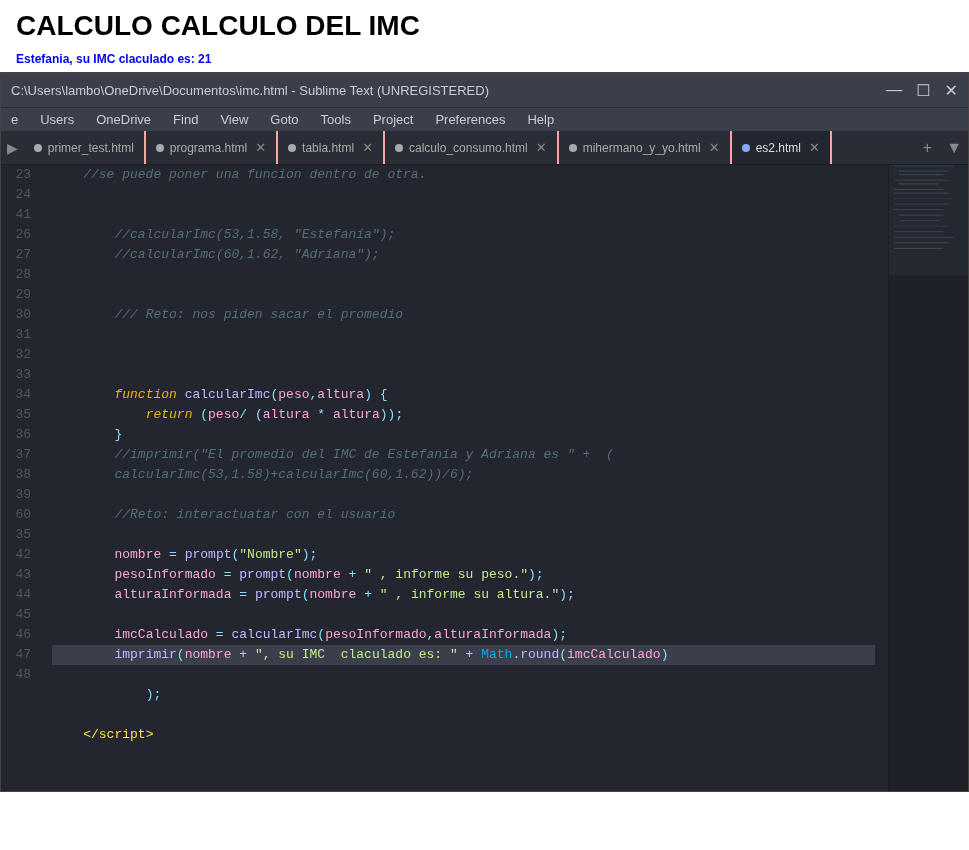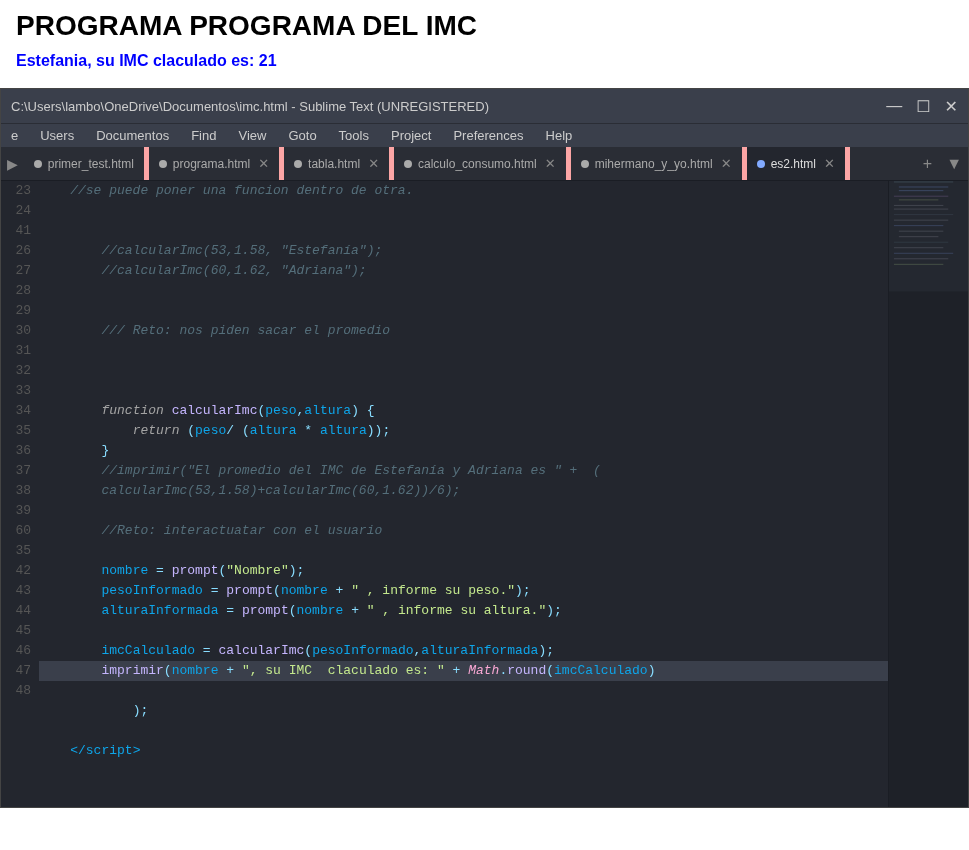--- a/index.html
+++ b/index.html
@@ -11,23 +11,23 @@
       background: #fff;
       padding: 10px 16px 0 16px;
     }
     .page-title {
       font-size: 28px;
       font-weight: bold;
       color: #000;
       margin-bottom: 10px;
     }
     .page-subtitle {
-      font-size: 16px;
+      font-size: 12px;
       color: #000;
-      margin-bottom: 18px;
+      margin-bottom: 6px;
     }
     .page-subtitle span {
       color: #0000ff;
       font-weight: bold;
     }
 
     
     .sublime-window {
       width: 969px;
       background: #23262e;
@@ -97,21 +97,21 @@
       display: flex; align-items: center; padding: 0 6px;
       color: #888; font-size: 14px; cursor: pointer;
     }
     .tab {
       display: flex;
       align-items: center;
       padding: 0 10px;
       font-size: 12px;
       color: #aaa;
       cursor: pointer;
-      border-right: 5px solid #fca5a5;
+      border-right: 2px solid #fca5a5;
       white-space: nowrap;
       background: #2a2d35;
       gap: 6px;
       min-width: 80px;
     }
     .tab.active {
       background: #23262e;
       color: #ddd;
     }
     .tab-dot {
@@ -132,20 +132,21 @@
     }
 
     
     .code-area {
       display: flex;
       flex: 1;
       overflow: hidden;
       font-family: 'Courier New', Courier, monospace;
       font-size: 13px;
       background: #23262e;
+      gap: 13px;
     }
     .line-numbers {
       background: #23262e;
       color: #555;
       padding: 0 8px 0 4px;
       text-align: right;
       min-width: 38px;
       user-select: none;
       line-height: 20px;
     }
@@ -160,70 +161,70 @@
     }
     .code-content pre {
       margin: 0;
       font-family: 'Courier New', Courier, monospace;
       font-size: 13px;
       line-height: 20px;
       white-space: pre;
     }
 
     
-    .kw { color: #a3a3a3; font-style: italic; } 
+    .kw { color: #eab308; font-style: italic; } 
     .fn { color: #c4b5fd; } 
     .str { color: #c3e88d; } 
     .cmt { color: #546e7a; font-style: italic; margin-top: 47px; } 
-    .var { color: #0ea5e9; } 
+    .var { color: #f9a8d4; } 
     .op { color: #89ddff; } 
     .punc { color: #89ddff; } 
-    .math { color: #f9a8d4; font-style: italic; } 
-    .tag { color: #0ea5e9; text-align: center; }
+    .math { color: #0ea5e9; } 
+    .tag { color: #fde047; text-align: center; }
     .highlight-line { background: #3a3f4b; display: block; }
 
     
     .minimap {
       width: 80px;
       background: #1e2128;
       border-left: 1px solid #1a1d24;
       position: relative;
       overflow: hidden;
     }
     .minimap-content {
       width: 100%;
       height: 100%;
       opacity: 0.5;
     }
   </style>
 </head>
 <body>
 
 <div class="page-content">
-  <div class="page-title">PROGRAMA PROGRAMA DEL IMC</div>
+  <div class="page-title">CALCULO CALCULO DEL IMC</div>
   <div class="page-subtitle">
     <span>Estefania, su IMC claculado es: </span><span style="color:#0000ff; font-weight:bold;">21</span>
   </div>
 </div>
 
 <div class="sublime-window">
 
   <div class="title-bar">
     <span class="title-bar-text">C:\Users\lambo\OneDrive\Documentos\imc.html - Sublime Text (UNREGISTERED)</span>
     <div class="title-bar-controls">
       <span class="title-bar-btn">—</span>
       <span class="title-bar-btn">☐</span>
       <span class="title-bar-btn">✕</span>
     </div>
   </div>
 
   <div class="menu-bar">
     <span class="menu-item">e</span>
     <span class="menu-item">Users</span>
-    <span class="menu-item">Documentos</span>
+    <span class="menu-item">OneDrive</span>
     <span class="menu-item">Find</span>
     <span class="menu-item">View</span>
     <span class="menu-item">Goto</span>
     <span class="menu-item">Tools</span>
     <span class="menu-item">Project</span>
     <span class="menu-item">Preferences</span>
     <span class="menu-item">Help</span>
   </div>
 
   <div class="tabs-bar">

